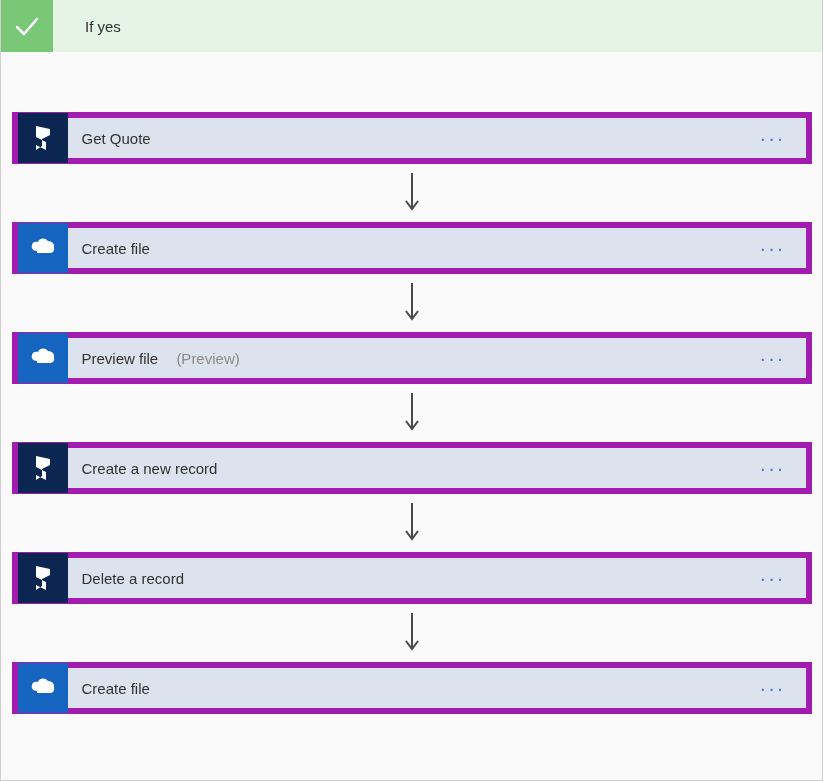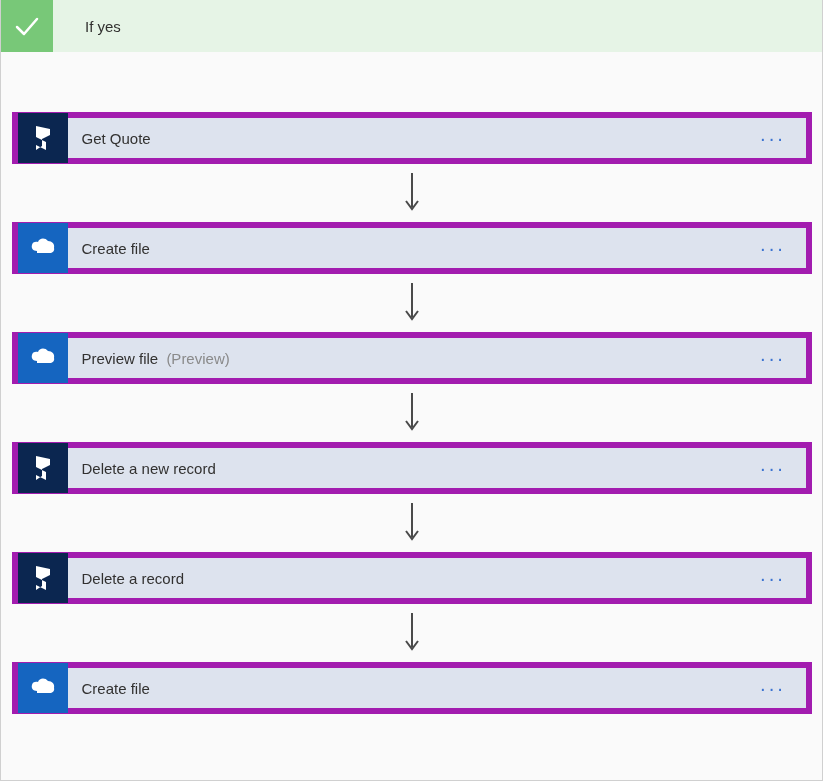--- a/index.html
+++ b/index.html
@@ -62,21 +62,21 @@
     .dynamics-icon { background: #0b2650; }
     .onedrive-icon { background: #1565c0; }
     .step-label {
       padding-left: 14px;
       font-size: 15px;
       color: #323130;
       flex: 1;
     }
     .step-suffix {
       color: #8a8a8a;
-      margin-left: 4px;
+      margin-left: 14px;
     }
     .step-menu {
       padding-right: 20px;
       color: #3b73d1;
       font-size: 20px;
       letter-spacing: 2px;
       cursor: pointer;
     }
     .arrow {
       height: 58px;
@@ -161,21 +161,21 @@
         </svg>
     </div>
 
     <div class="step">
       <div class="step-icon dynamics-icon">
         <svg width="30" height="30" viewBox="0 0 30 30">
             <path d="M8 3 L8 27 L14 23 L14 16 L22 12 L22 6 Z M8 14 L18 19 L18 27 L8 22 Z" fill="#ffffff"></path>
           </svg>
       </div>
       <div class="step-label">
-        <span>Delete a new record</span>
+        <span>Create a new record</span>
         <span class="step-suffix"></span>
       </div>
       <div class="step-menu">···</div>
     </div>
 
     <div class="arrow">
       <svg width="16" height="40" viewBox="0 0 16 40">
           <line x1="8" y1="0" x2="8" y2="34" stroke="#4a4a4a" stroke-width="2"></line>
           <path d="M2 28 L8 36 L14 28" fill="none" stroke="#4a4a4a" stroke-width="2"></path>
         </svg>

